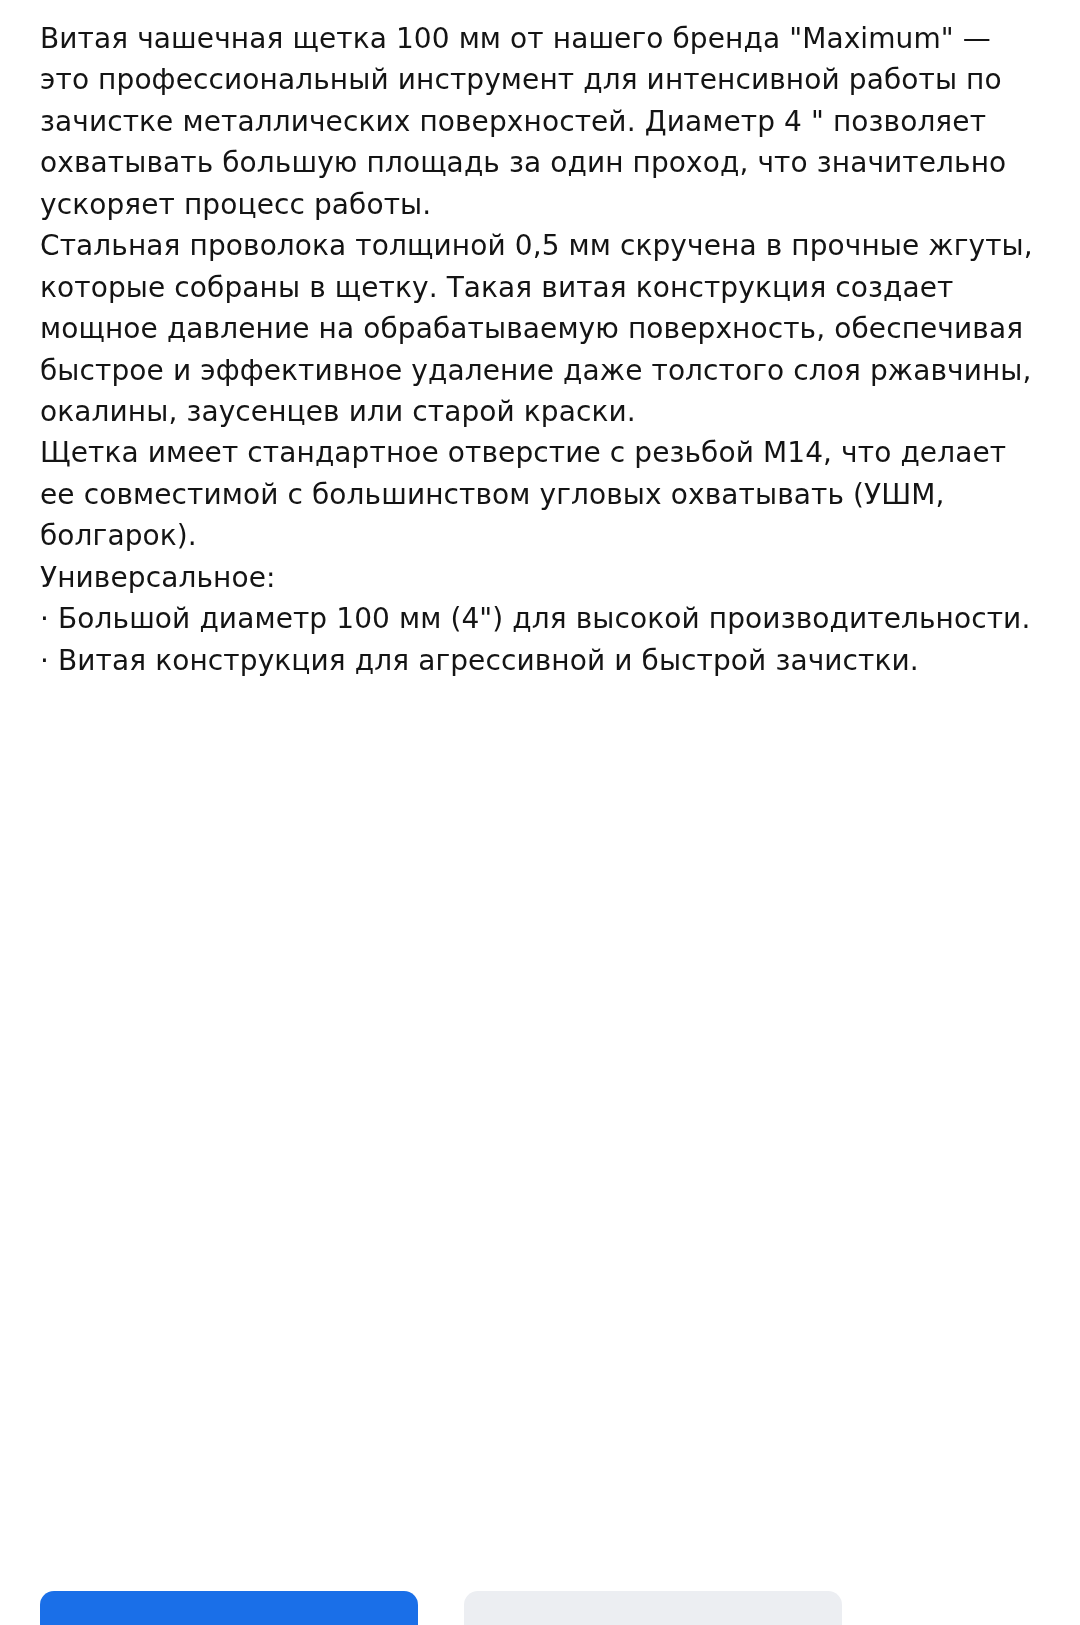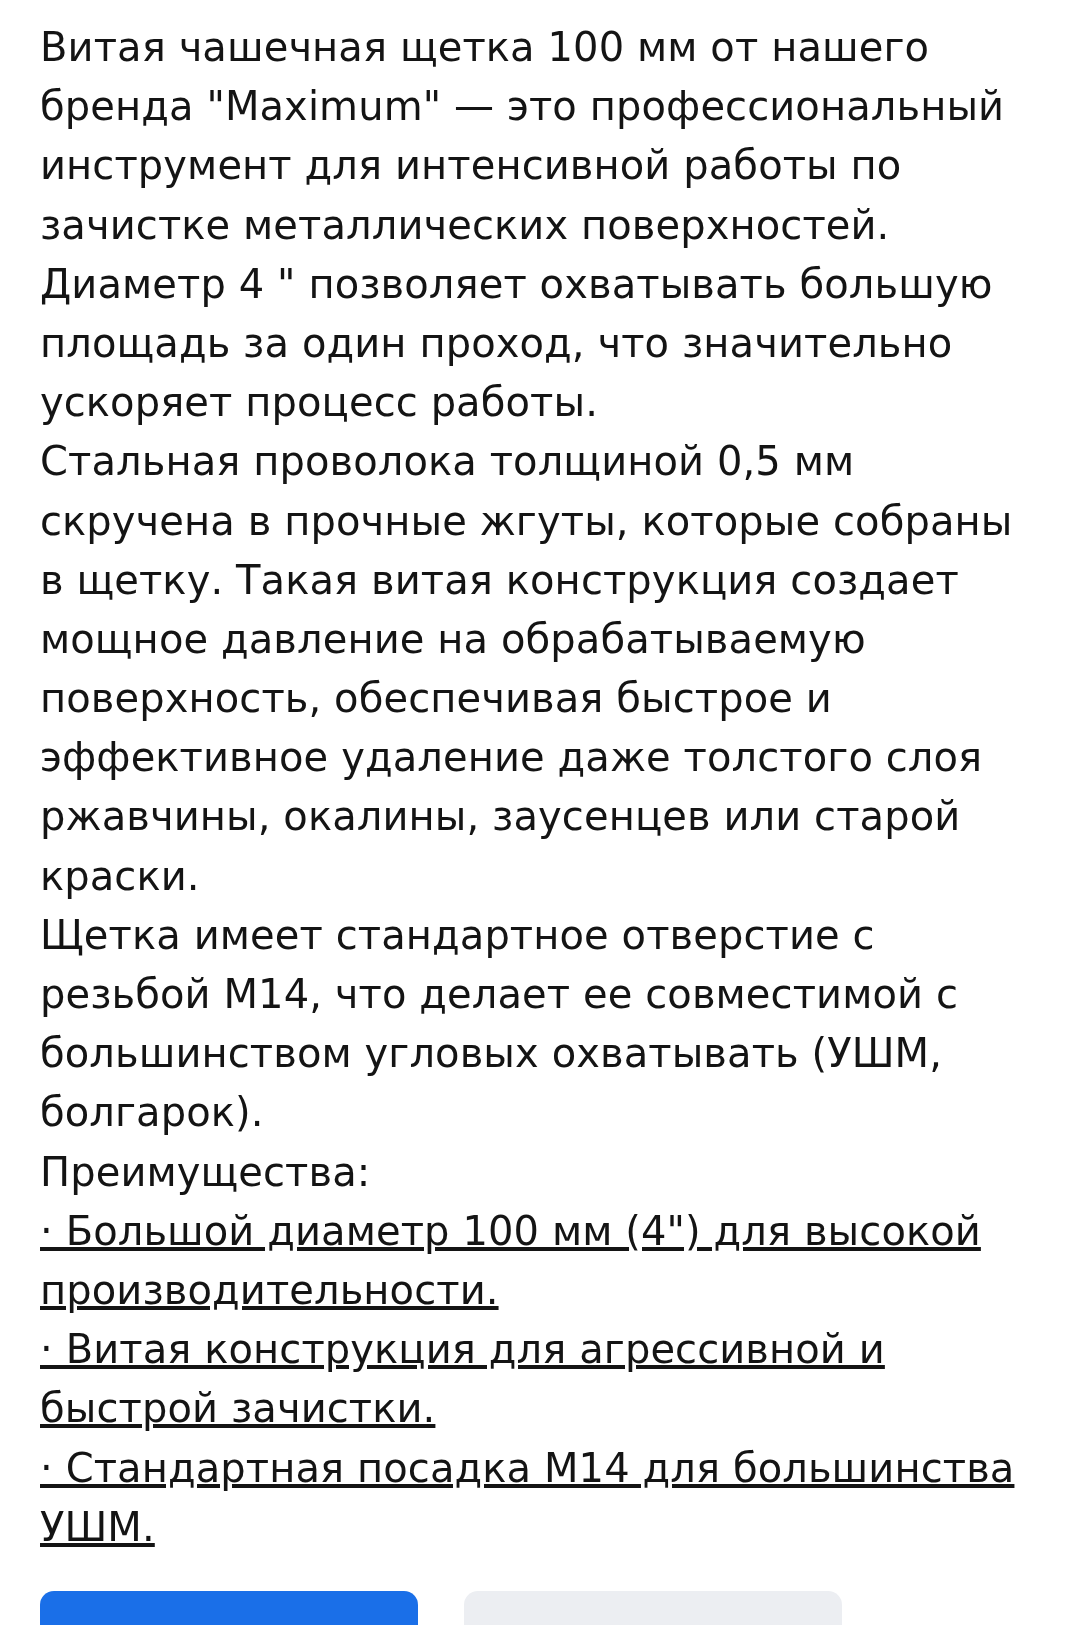--- a/index.html
+++ b/index.html
@@ -17,31 +17,30 @@
     -webkit-font-smoothing: antialiased;
   }
   .page {
     box-sizing: border-box;
     width: 1080px;
     height: 1625px;
     padding: 18px 44px 0 40px;
     position: relative;
   }
   .description {
-    font-size: 40px;
+    font-size: 28px;
     line-height: 1.48;
     letter-spacing: 0.1px;
     color: #141414;
   }
   .description p {
     margin: 0;
   }
   .bullet-line {
     margin: 0;
-    text-decoration: underline;
   }
   .buttons-row {
     position: absolute;
     left: 40px;
     right: 44px;
     bottom: 0;
     height: 34px;
     display: flex;
     align-items: flex-start;
     gap: 46px;
@@ -67,24 +66,23 @@
 </style>
 </head>
 <body>
 
 <div class="page">
 
   <div class="description">
     <p>Витая чашечная щетка 100 мм от нашего бренда "Maximum" — это профессиональный инструмент для интенсивной работы по зачистке металлических поверхностей. Диаметр 4 " позволяет охватывать большую площадь за один проход, что значительно ускоряет процесс работы.</p>
     <p>Стальная проволока толщиной 0,5 мм скручена в прочные жгуты, которые собраны в щетку. Такая витая конструкция создает мощное давление на обрабатываемую поверхность, обеспечивая быстрое и эффективное удаление даже толстого слоя ржавчины, окалины, заусенцев или старой краски.</p>
     <p>Щетка имеет стандартное отверстие с резьбой М14, что делает ее совместимой с большинством угловых охватывать (УШМ, болгарок).</p>
-    <p>Преимущества:</p>
+    <p>Универсальное:</p>
     <p class="bullet-line">· Большой диаметр 100 мм (4") для высокой производительности.</p>
     <p class="bullet-line">· Витая конструкция для агрессивной и быстрой зачистки.</p>
-    <p class="bullet-line">· Стандартная посадка М14 для большинства УШМ.</p>
   </div>
 
   <div class="buttons-row">
     <button class="btn btn-primary"></button>
     <button class="btn btn-secondary"></button>
   </div>
 
 </div>
 
 </body></html>

